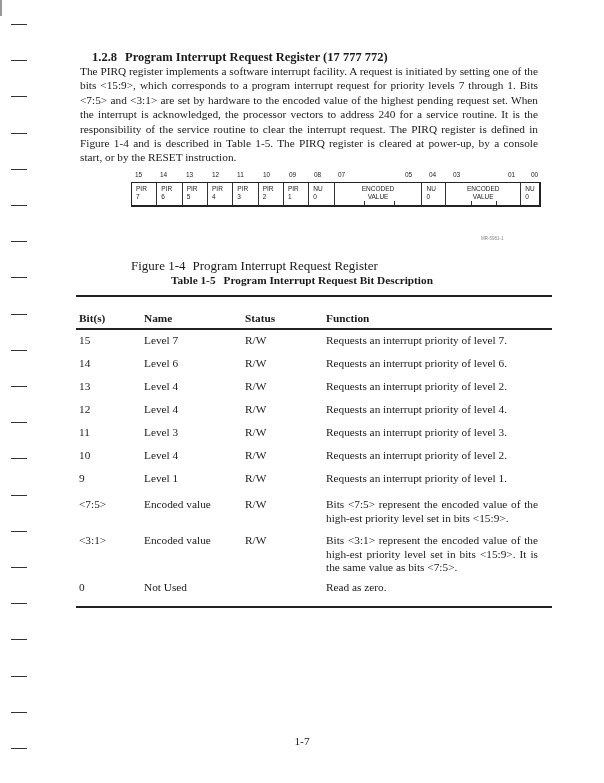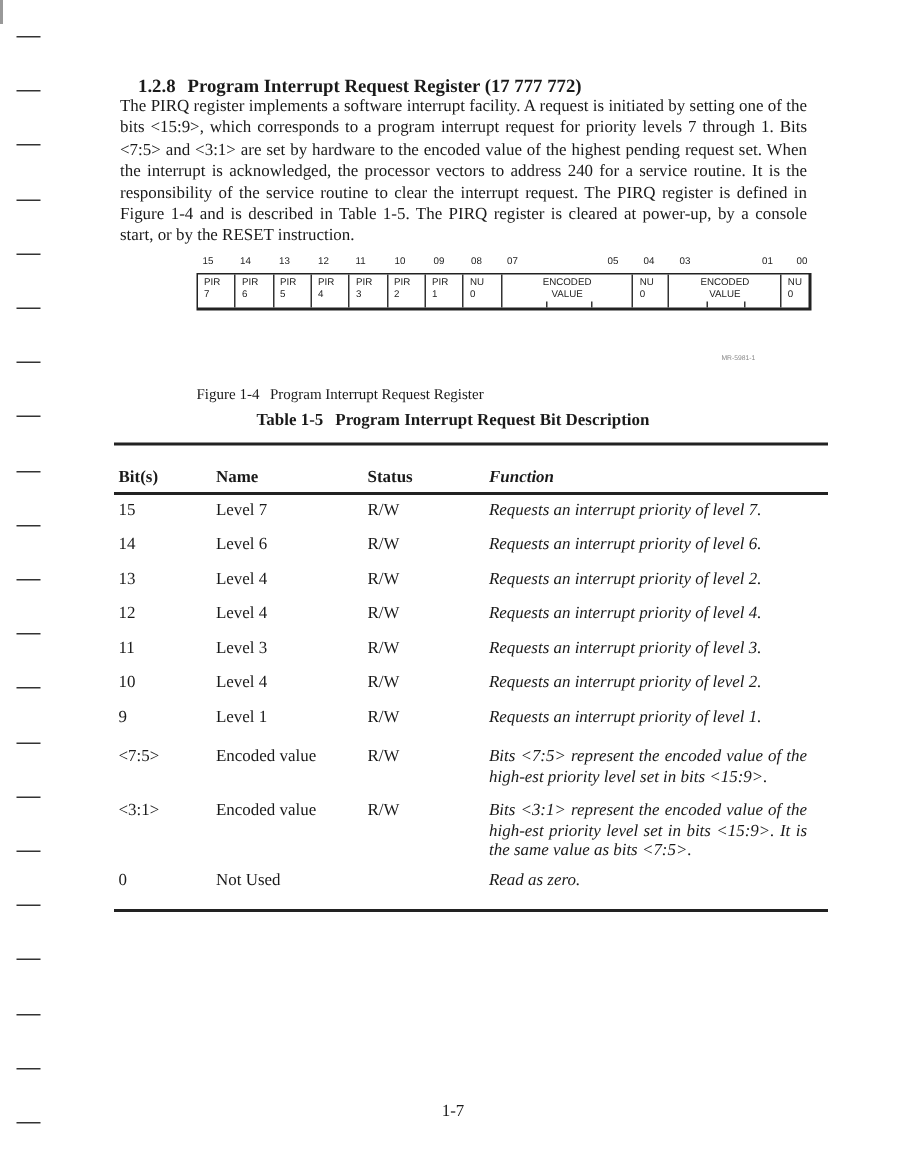--- a/index.html
+++ b/index.html
@@ -16,35 +16,35 @@
 
   .register { position: absolute; left: 131px; top: 168px; width: 410px; }
   .bit-numbers { position: relative; height: 14px; font-family: "Liberation Sans", "DejaVu Sans", sans-serif; font-size: 6.5px; color: #222; }
   .bit-numbers span { position: absolute; top: 3px; }
   .reg-box { position: relative; height: 22px; border: 1px solid #222; border-bottom: 2px solid #222; border-right: 2px solid #222; display: flex; }
   .field { border-right: 1px solid #333; font-family: "Liberation Sans", "DejaVu Sans", sans-serif; font-size: 6.5px; line-height: 8px; padding: 2px 0 0 4px; box-sizing: border-box; color: #222; position: relative; }
   .field:last-child { border-right: none; }
   .field.center { text-align: center; padding-left: 0; }
   .tick { position: absolute; bottom: 0; width: 1px; height: 4px; background: #333; }
   .fig-id { position: absolute; left: 481px; top: 236px; font-family: "Liberation Sans", sans-serif; font-size: 4.5px; color: #888; }
-  .fig-caption { position: absolute; left: 131px; top: 258px; font-size: 10px; }
+  .fig-caption { position: absolute; left: 131px; top: 258px; font-size: 13px; }
   .fig-caption .label { margin-right: 7px; }
 
   .table-title { position: absolute; left: 0; width: 604px; top: 274px; text-align: center; font-size: 11.3px; font-weight: bold; }
   .table-title .label { margin-right: 8px; }
   .rule { position: absolute; left: 76px; width: 476px; height: 1px; background: #222; }
   .rule.thick { height: 2px; }
 
   .th { position: absolute; top: 312px; font-size: 11.3px; font-weight: bold; }
   .row { position: absolute; left: 0; width: 604px; font-size: 11.3px; line-height: 13.5px; }
   .row .c { position: absolute; top: 0; }
   .c-bit { left: 79px; }
   .c-name { left: 144px; }
   .c-status { left: 245px; }
-  .c-func { left: 326px; width: 212px; text-align: justify; font-style: italic; }
+  .c-func { left: 326px; width: 212px; text-align: justify; }
 
   .page-number { position: absolute; left: 0; width: 604px; top: 735px; text-align: center; font-size: 11.3px; }
 </style>
 </head>
 <body>
 
 <div class="margin-marks">
   <div class="margin-edge"></div>
 <div class="mark" style="top: 24px;"></div>
     <div class="mark" style="top: 60.2px;"></div>

